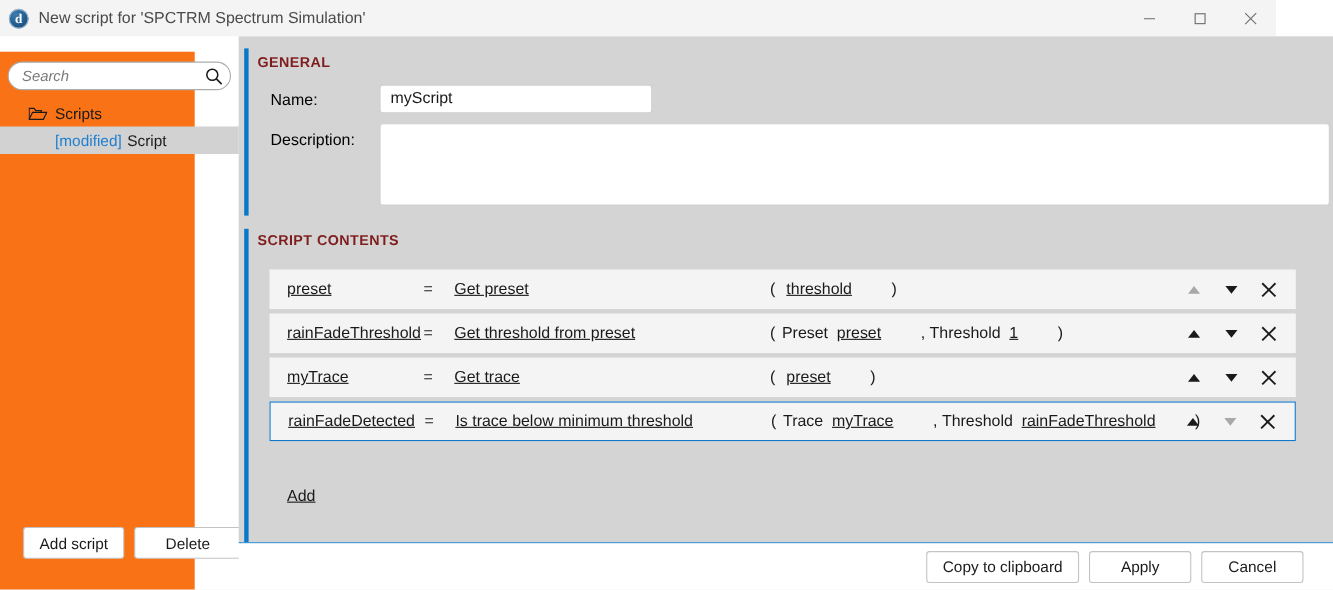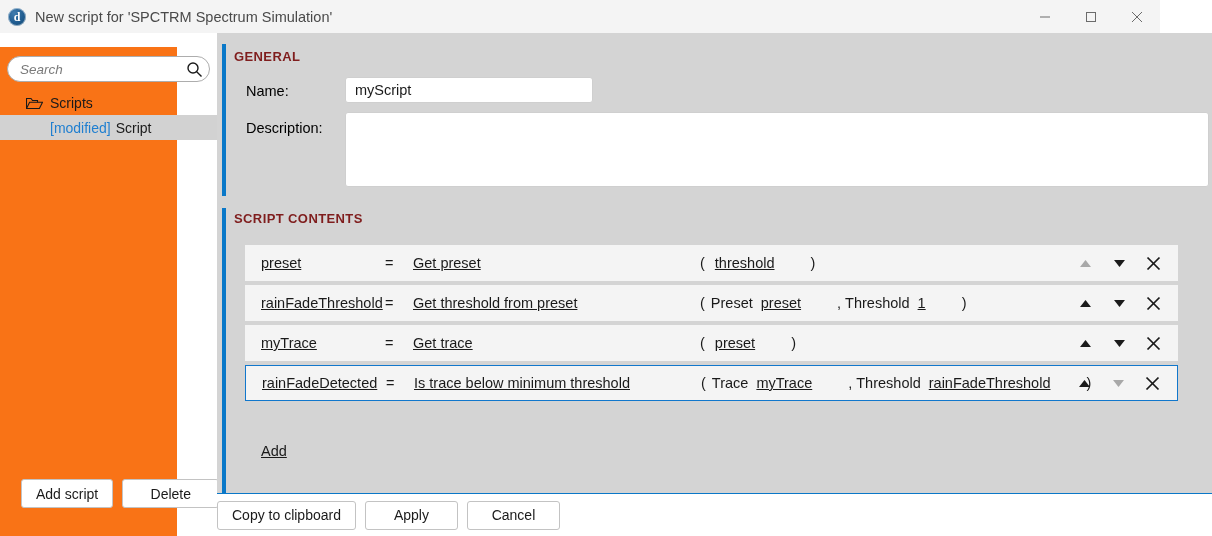--- a/index.html
+++ b/index.html
@@ -269,21 +269,22 @@
     width: 995px; height: 1px;
     background: #0a78c8;
   }
   .footer {
     position: absolute;
     left: 217px; top: 494px;
     width: 995px; height: 42px;
     background: #ffffff;
     display: flex;
     align-items: center;
-    padding-right: 13px;
+    justify-content: flex-end;
+    padding-right: 27px;
     gap: 9px;
   }
 </style>
 </head>
 <body>
 
 <div class="window">
 
   <div class="titlebar">
     <div class="app-icon"></div>

